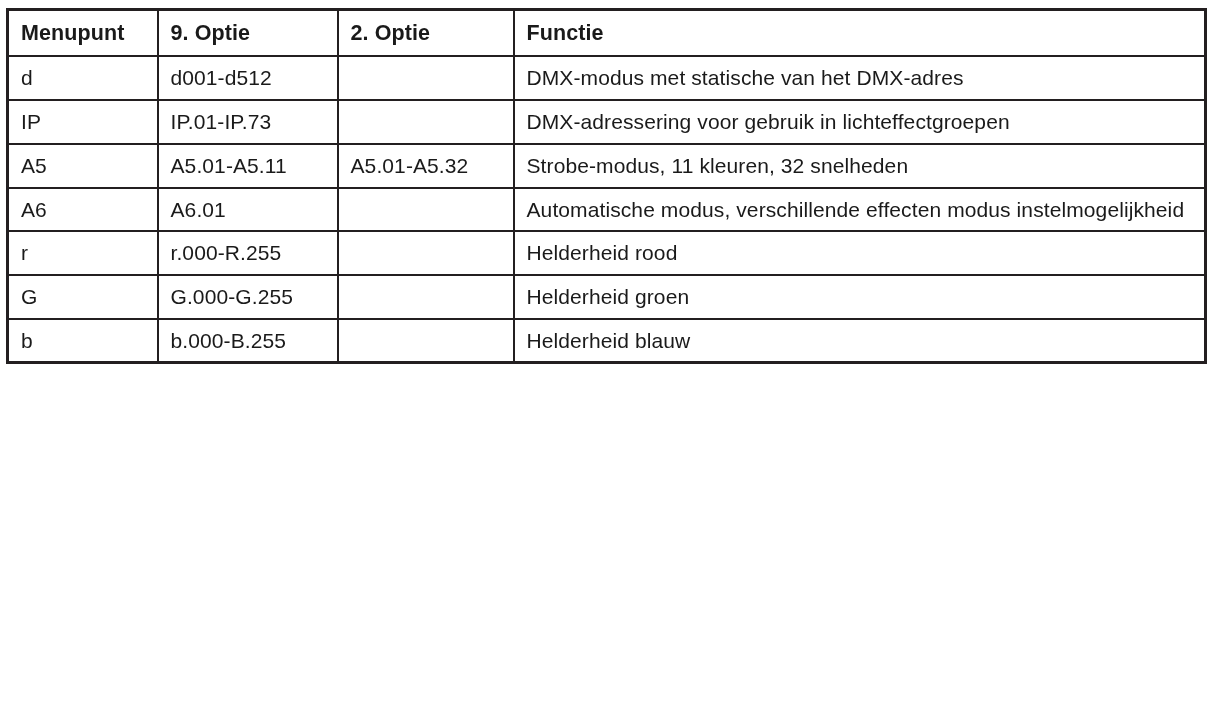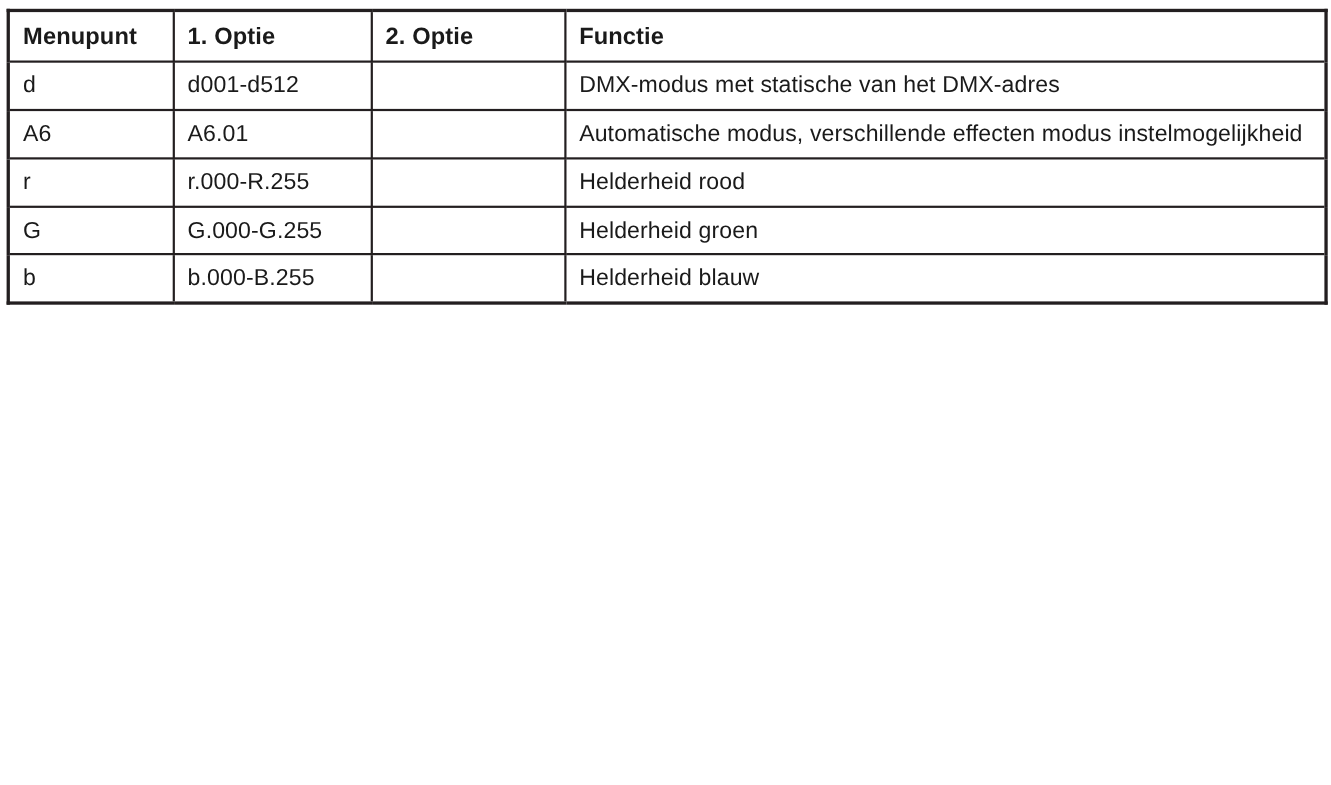--- a/index.html
+++ b/index.html
@@ -63,31 +63,43 @@
   <table class="menu-table">
     <colgroup>
       <col class="c1">
         <col class="c2">
         <col class="c3">
         <col class="c4">
     </colgroup>
     <thead>
       <tr>
         <th>Menupunt</th>
-        <th>1. Optie</th>
+        <th>9. Optie</th>
         <th>2. Optie</th>
         <th>Functie</th>
       </tr>
     </thead>
     <tbody>
       <tr>
         <td>d</td>
         <td>d001-d512</td>
         <td></td>
         <td>DMX-modus met statische van het DMX-adres</td>
+      </tr>
+      <tr>
+        <td>IP</td>
+        <td>IP.01-IP.73</td>
+        <td></td>
+        <td>DMX-adressering voor gebruik in lichteffectgroepen</td>
+      </tr>
+      <tr>
+        <td>A5</td>
+        <td>A5.01-A5.11</td>
+        <td>A5.01-A5.32</td>
+        <td>Strobe-modus, 11 kleuren, 32 snelheden</td>
       </tr>
       <tr>
         <td>A6</td>
         <td>A6.01</td>
         <td></td>
         <td>Automatische modus, verschillende effecten modus instelmogelijkheid</td>
       </tr>
       <tr>
         <td>r</td>
         <td>r.000-R.255</td>

